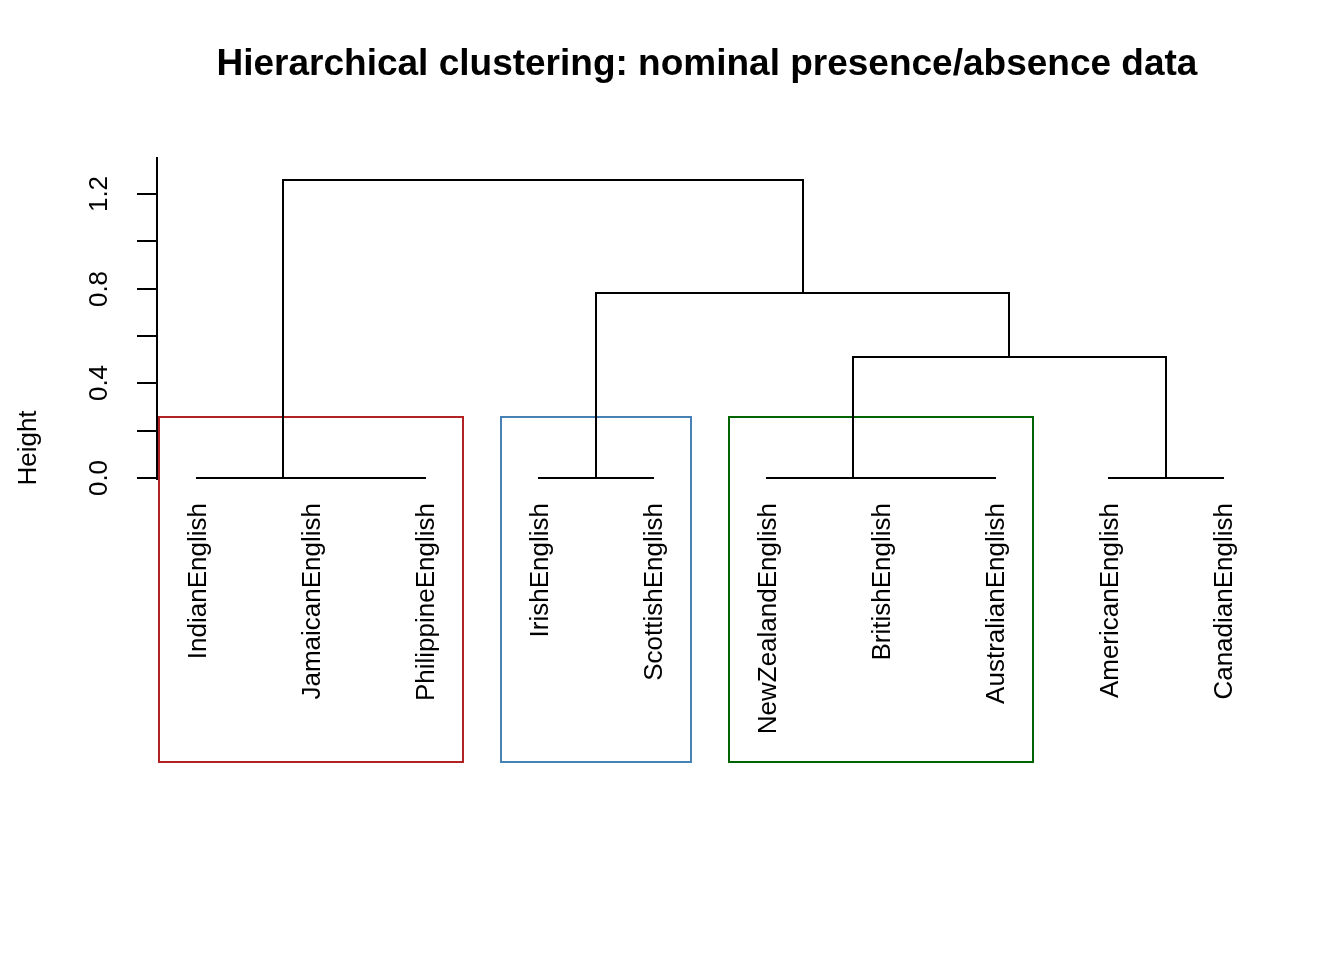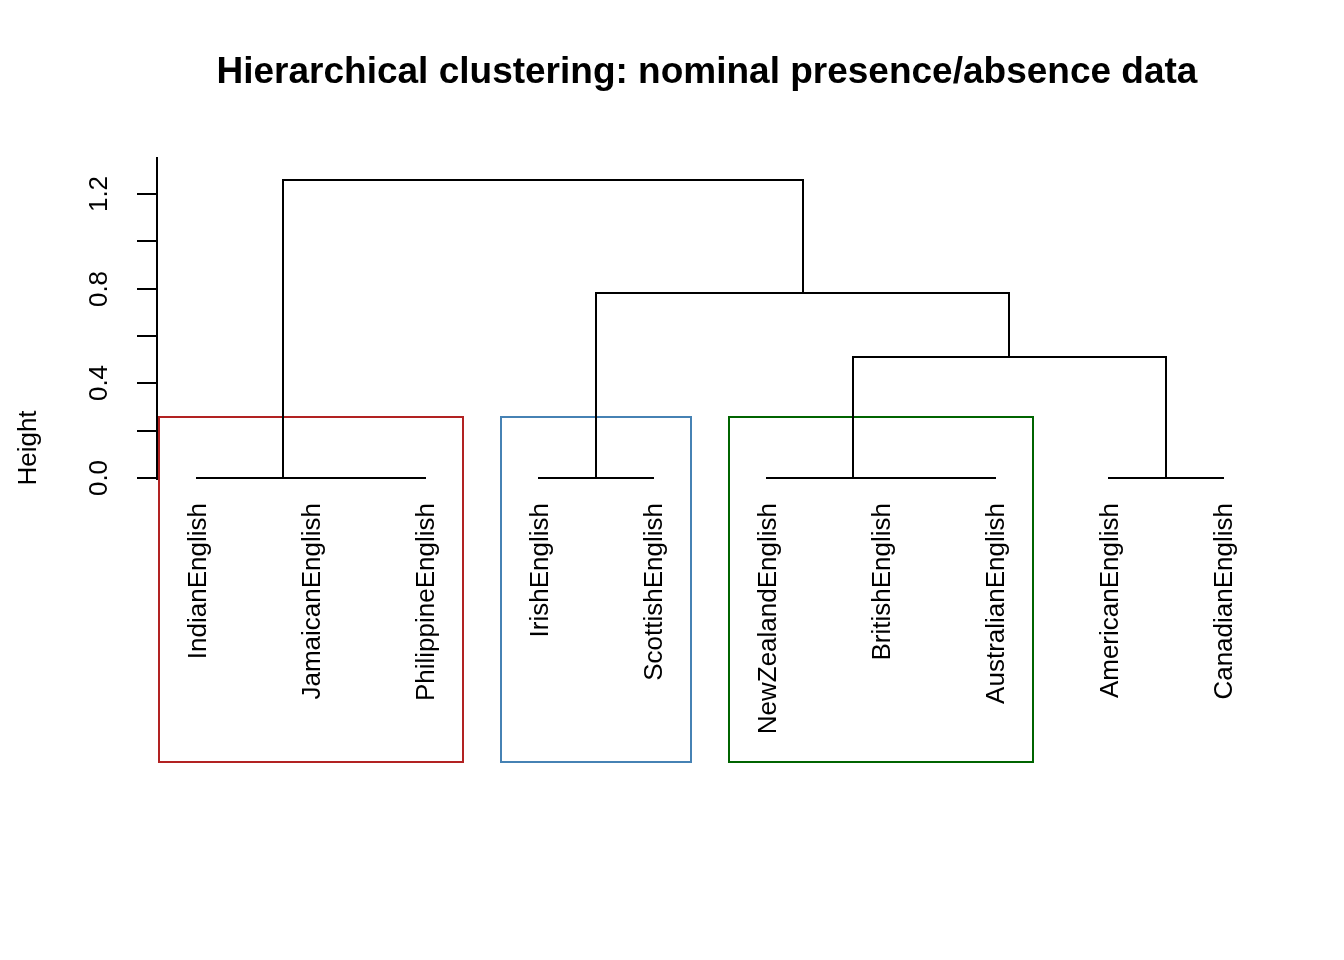--- a/index.html
+++ b/index.html
@@ -10,21 +10,21 @@
   }
   .seg { position:absolute; background:#000000; }
   .rotlab {
     position:absolute; width:330px; height:30px; line-height:30px;
     font-size:26px; color:#000000; white-space:nowrap;
     transform:rotate(-90deg);
   }
   .center { text-align:center; }
   .right  { text-align:right; }
   #chart-title {
-    position:absolute; left:70px; top:50px; width:1274px;
+    position:absolute; left:70px; top:42px; width:1274px;
     text-align:center; font-size:37px; font-weight:bold; color:#000000;
   }
   .ylab { left:-138px; top:433px; }
   .cluster-rect { position:absolute; background:transparent; }
 </style>
 </head>
 <body>
 
 <div id="canvas">
   <div id="chart-title">Hierarchical clustering: nominal presence/absence data</div>

